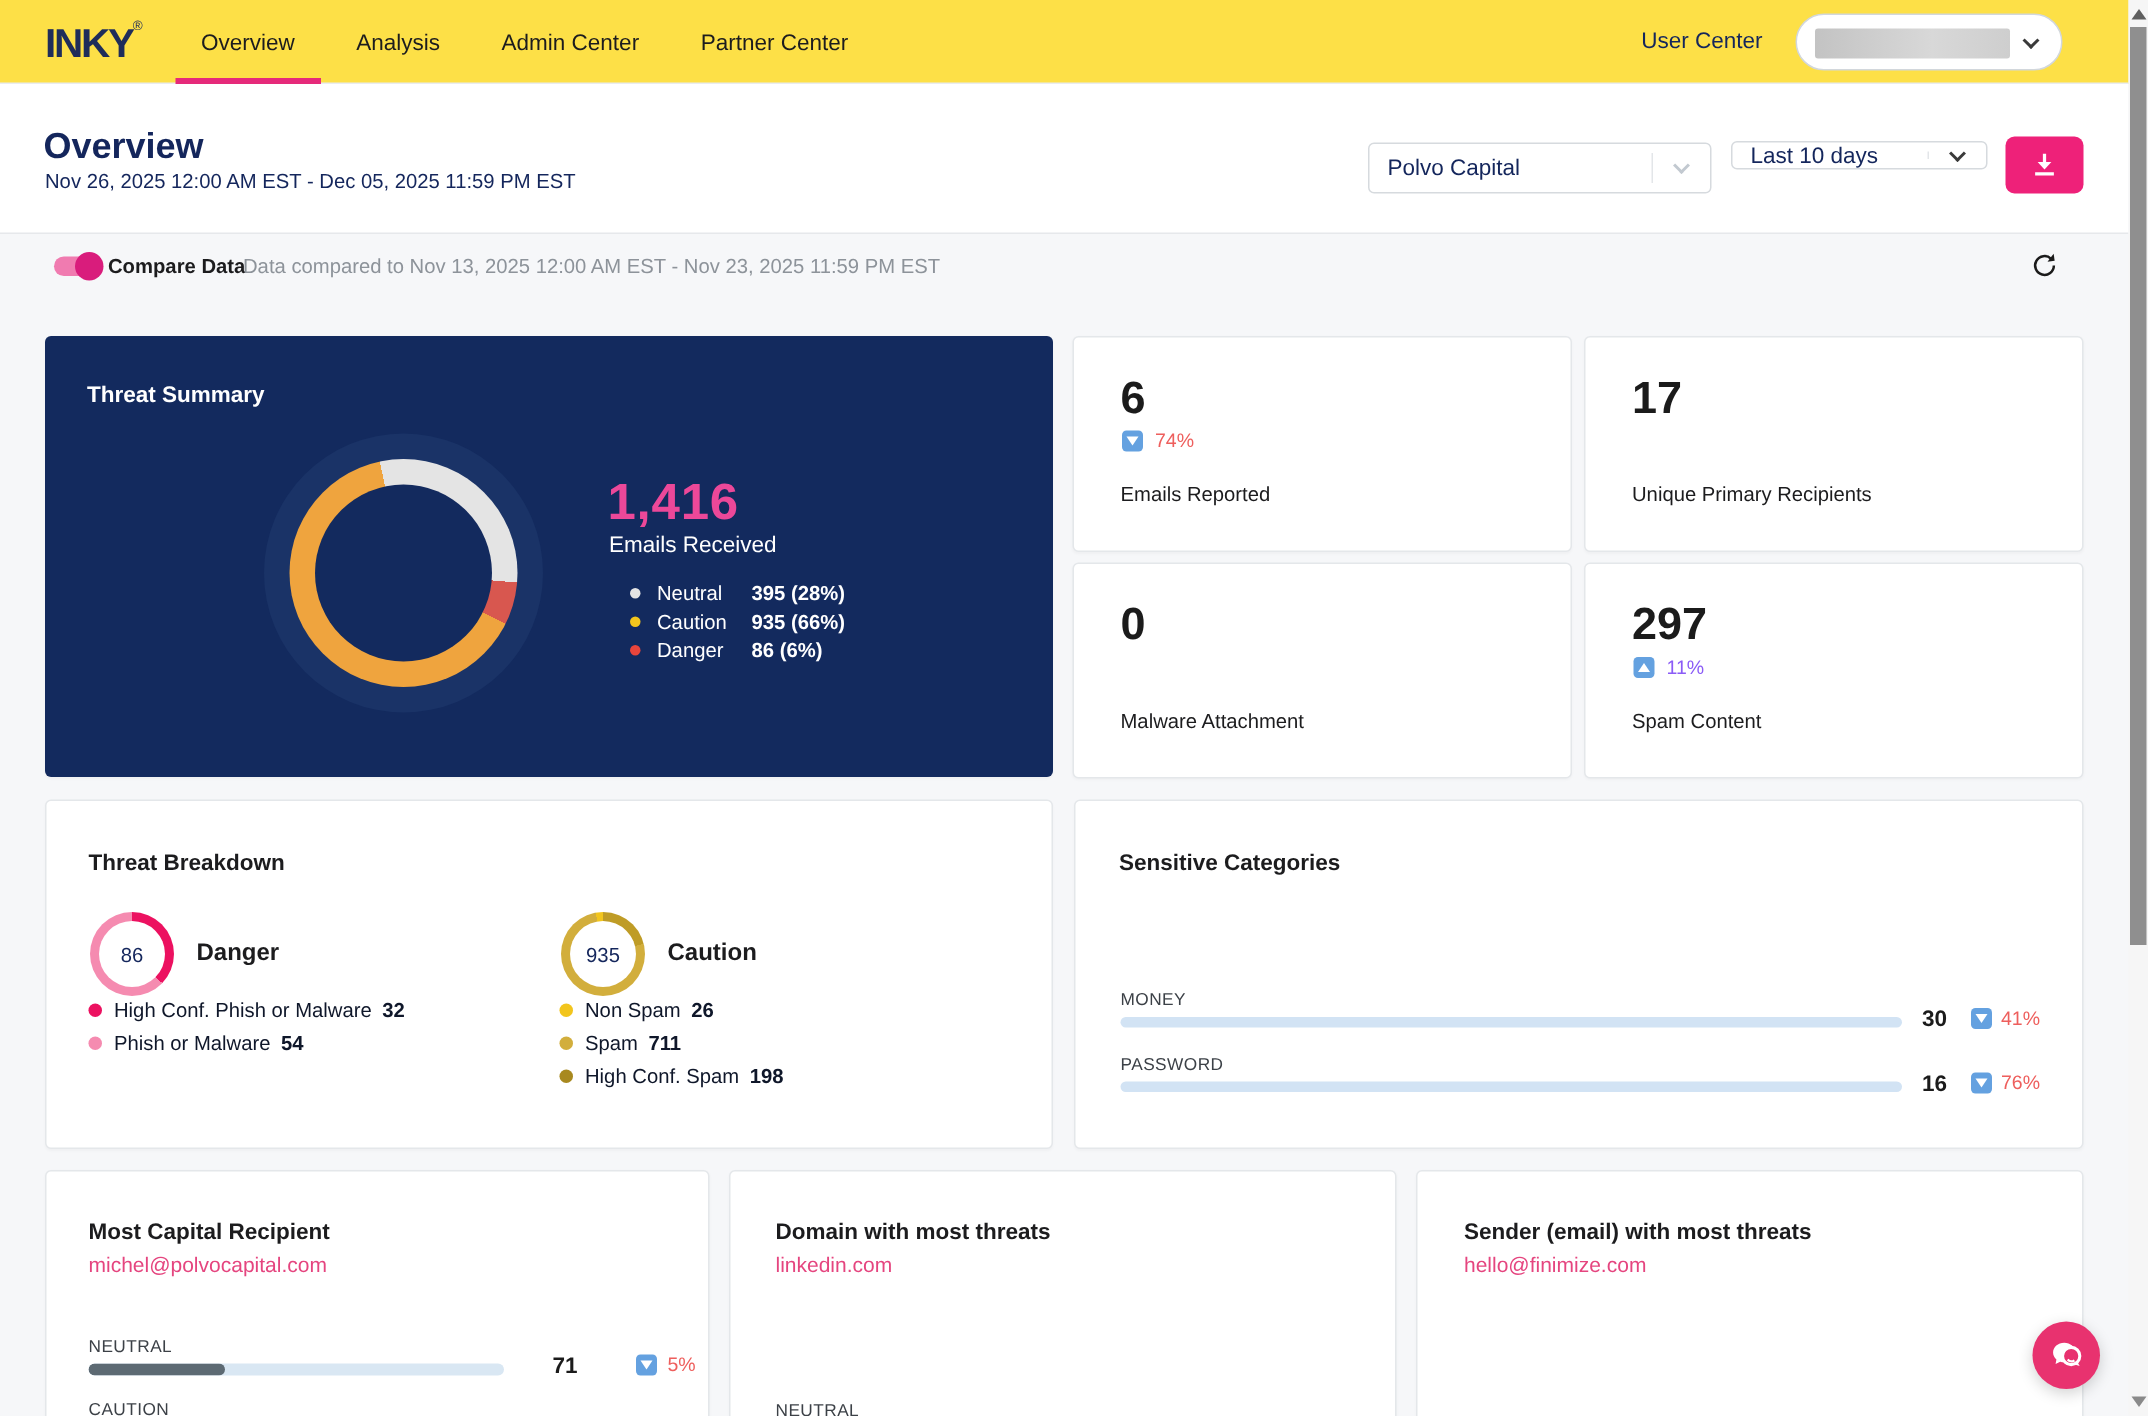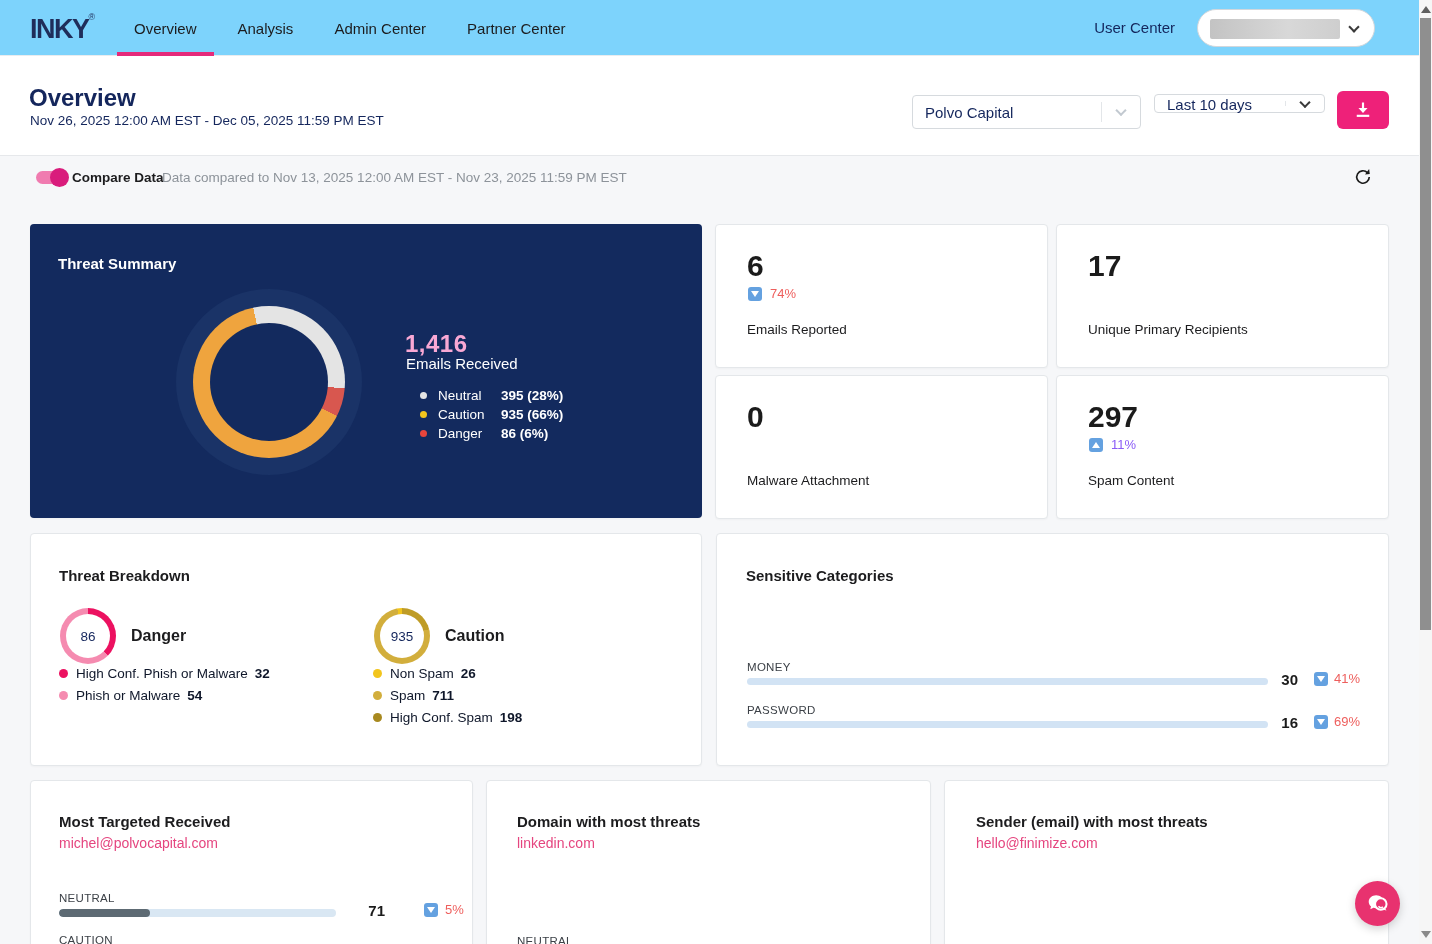--- a/index.html
+++ b/index.html
@@ -8,21 +8,21 @@
   .stage { position:relative; width:1432px; height:944px; overflow:hidden; background:#f6f7f9; }
 
   
   .scrollbar { position:absolute; right:0; top:0; width:13px; height:944px; background:#f6f6f6; z-index:50; }
   .sb-arrow { position:absolute; left:2px; width:0; height:0; border-left:5px solid transparent; border-right:5px solid transparent; }
   .sb-up { top:6px; border-bottom:7px solid #606060; }
   .sb-down { bottom:6px; border-top:7px solid #8a8a8a; }
   .sb-thumb { position:absolute; left:1px; top:18px; width:11px; height:612px; background:#8f8f8f; }
 
   
-  .navbar { position:absolute; left:0; top:0; width:1419px; height:56px; background:#7dd3fc; border-bottom:1px solid #e9ecef; z-index:10; }
+  .navbar { position:absolute; left:0; top:0; width:1419px; height:56px; background:#fde047; border-bottom:1px solid #e9ecef; z-index:10; }
   .logo { position:absolute; left:30px; top:12px; font-size:27px; font-weight:800; letter-spacing:-1.5px; color:#1f2d5a; }
   .logo sup { font-size:9px; font-weight:400; vertical-align:18px; letter-spacing:0; }
   .tabs { position:absolute; left:134px; top:0; height:56px; display:flex; gap:41px; align-items:center; }
   .tab { position:relative; height:56px; display:flex; align-items:center; font-size:15px; color:#1c1c1e; cursor:pointer; }
   .tab.active::after { content:""; position:absolute; left:-17px; right:-17px; bottom:0; height:4px; background:#e52a7a; }
   .user-center { position:absolute; right:244px; top:19px; font-size:15px; color:#14265c; cursor:pointer; }
   .account-pill { position:absolute; right:44px; top:9px; width:178px; height:38px; border:1px solid #d2d7dc; border-radius:19px; background:#fff; cursor:pointer; }
   .account-blur { position:absolute; left:12px; top:9px; width:130px; height:20px; border-radius:2px;
                   background:linear-gradient(90deg,#c3c3c3,#d8d8d8 60%,#cecece); }
   .account-pill .chev { position:absolute; right:16px; top:13px; }
@@ -54,21 +54,21 @@
   .card { position:absolute; background:#fff; border:1px solid #e4e7ea; border-radius:4px; box-shadow:0 1px 2px rgba(0,0,0,.03); }
   .card-title { position:absolute; left:28px; top:33px; font-size:15px; font-weight:700; color:#1c1c1e; }
 
   
   .ts-card { left:30px; top:224px; width:672px; height:294px; background:#132a5e; border:none; border-radius:4px; }
   .ts-title { position:absolute; left:28px; top:31px; font-size:15px; font-weight:700; color:#fff; }
   .donut-halo { position:absolute; left:146px; top:65px; width:186px; height:186px; border-radius:50%; background:#1a3367; }
   .donut { position:absolute; left:17px; top:17px; width:152px; height:152px; border-radius:50%;
            background:conic-gradient(from -6deg, #e4e4e4 0deg 100.8deg, #d8574f 100.8deg 122.4deg, #efa43e 122.4deg 354deg, #e4e4e4 354deg 360deg); }
   .donut-hole { position:absolute; left:17px; top:17px; width:118px; height:118px; border-radius:50%; background:#132a5e; }
-  .ts-total { position:absolute; left:375px; top:92px; font-size:24px; font-weight:700; color:#f9a8d4; letter-spacing:0.5px;margin-top:14px; }
+  .ts-total { position:absolute; left:375px; top:92px; font-size:34px; font-weight:700; color:#ec4899; letter-spacing:0.5px; }
   .ts-total-label { position:absolute; left:376px; top:131px; font-size:15px; color:#fff; }
   .ts-legend { position:absolute; left:390px; top:162px; }
   .ts-leg-row { display:flex; align-items:center; height:19px; font-size:13.5px; color:#fff; }
   .ts-dot { width:7px; height:7px; border-radius:50%; margin-right:11px; }
   .ts-leg-label { width:63px; }
   .ts-leg-val { font-weight:600; }
 
   
   .stat-num { position:absolute; left:31px; top:24px; font-size:30px; font-weight:700; color:#1b1b1b; }
   .delta-row { position:absolute; left:32px; top:61px; display:flex; align-items:center; gap:8px; }
@@ -300,26 +300,26 @@
       <span class="pct pct-down">41%</span>
     </div>
 
     <div class="sc-row-label" style="top:170px;">PASSWORD</div>
     <div class="sc-bar" style="top:187px;"></div>
     <div class="sc-val" style="top:180px;">16</div>
     <div class="sc-delta" style="top:180px;">
       <span class="badge">
           <span class="tri-down"></span>
         </span>
-      <span class="pct pct-down">69%</span>
+      <span class="pct pct-down">76%</span>
     </div>
   </div>
 
   <div class="card" style="left:30px; top:780px; width:443px; height:220px;">
-    <div class="hl-title">Most Targeted Received</div>
+    <div class="hl-title">Most Capital Recipient</div>
     <a class="hl-link">michel@polvocapital.com</a>
     <div class="hl-row-label" style="top:111px;">NEUTRAL</div>
     <div class="hl-bar" style="top:128px;">
         <div class="fill" style="width:33%;"></div>
       </div>
     <div class="hl-val" style="top:121px;">71</div>
     <div class="hl-delta" style="top:121px;">
       <span class="badge">
           <span class="tri-down"></span>
         </span>

